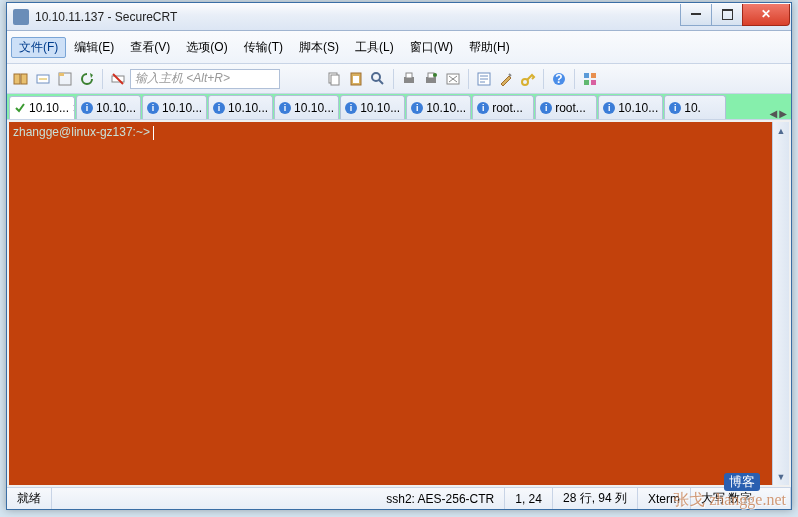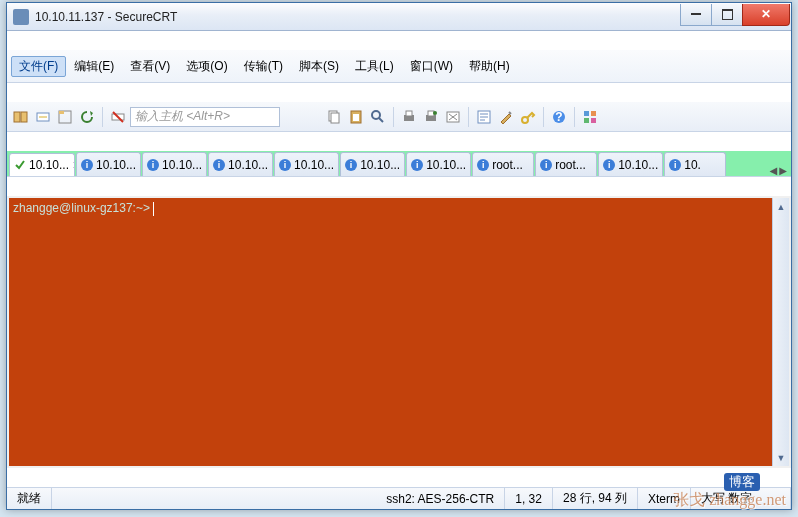--- a/index.html
+++ b/index.html
@@ -1,17 +1,17 @@
 <!DOCTYPE html>
 <html><head>
 <meta charset="utf-8">
 <style>
 * { margin:0; padding:0; box-sizing:border-box; font-family:"Microsoft YaHei",Tahoma,sans-serif; font-size:12px; }
 body { background:#d4e4f0; width:798px; height:517px; overflow:hidden; position:relative; }
-.window { position:absolute; top:2px; left:6px; width:786px; height:508px; background:#fff; border:1px solid #3a6ea5; box-shadow:0 0 8px rgba(0,0,0,.3); display:flex; flex-direction:column;gap:19px; }
+.window { position:absolute; top:2px; left:6px; width:786px; height:508px; background:#fff; border:1px solid #3a6ea5; box-shadow:0 0 8px rgba(0,0,0,.3); display:flex; flex-direction:column; }
 .titlebar { height:28px; background:linear-gradient(#fdfdfe,#e8eef7 45%,#dce6f4); display:flex; align-items:center; border-bottom:1px solid #a0b4d0; }
 .titlebar-icon { width:16px; height:16px; margin:0 6px; background:#6a8db8; border-radius:2px; }
 .titlebar-text { flex:1; color:#222; }
 .winbtns { display:flex; height:22px; margin-right:1px; margin-top:-4px; }
 .winbtn { width:32px; height:22px; display:flex; align-items:center; justify-content:center; background:linear-gradient(#f5f8fc,#d6e2f0); border:1px solid #8aa8cc; border-top:none; margin-left:-1px; font-family:Arial; }
 .winbtn.close { width:48px; background:linear-gradient(#f07a6b,#d9402a); color:#fff; border-color:#a02818; border-radius:0 0 4px 0; }
 .winbtn.min::before{content:"";width:10px;border-bottom:2px solid #333;}
 .winbtn.max::before{content:"";width:9px;height:8px;border:1px solid #333;border-top:2px solid #333;}
 .winbtn.close::before{content:"✕";font-weight:bold;}
 .menubar { height:24px; background:linear-gradient(#fafbfd,#eef3fa); border-bottom:1px solid #c8d4e6; display:flex; align-items:center; padding:16px 4px; }
@@ -241,21 +241,21 @@
       <div class="arr">▲</div>
       <div class="track"></div>
       <div class="arr">▼</div>
     </div>
   </div>
 
   <div class="statusbar">
     <div class="cell">就绪</div>
     <div class="spacer"></div>
     <div class="cell">ssh2: AES-256-CTR</div>
-    <div class="cell">1, 32</div>
+    <div class="cell">1, 24</div>
     <div class="cell">28 行, 94 列</div>
     <div class="cell">Xterm</div>
     <div class="cell" style="min-width:100px">大写 数字</div>
   </div>
 </div>
 
 <div class="wmbox">博客</div>
 <div class="watermark">张戈 zhangge.net</div>
 
 </body></html>

